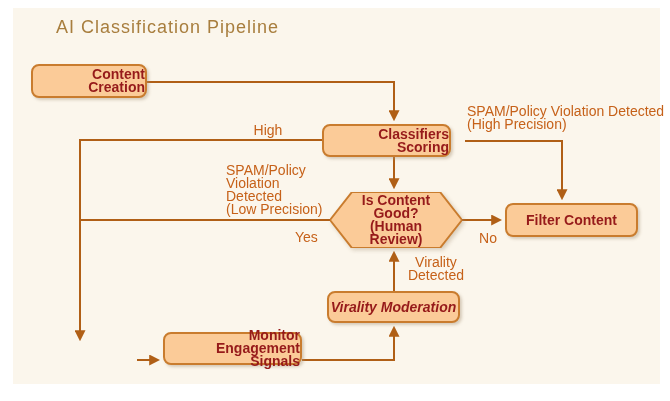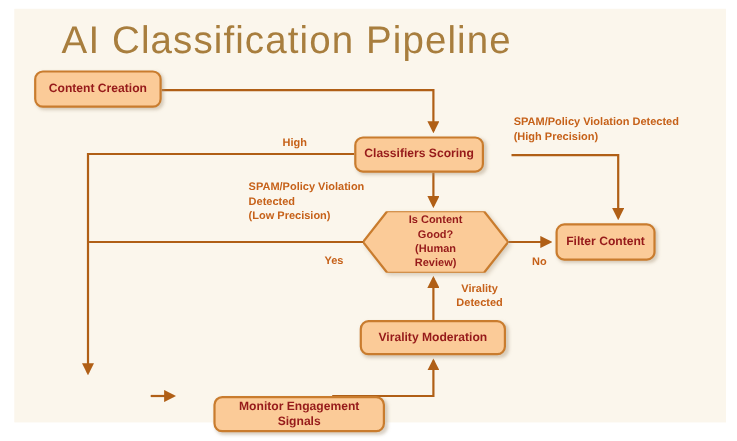--- a/index.html
+++ b/index.html
@@ -3,40 +3,40 @@
 <meta charset="utf-8">
 <style>
   :root{
     --page:#ffffff; --canvas:#fbf6ec; --node-fill:#fbcb98; --node-border:#c97c2e;
     --node-text:#961a1a; --edge:#b05f16; --edge-label:#c66119; --title:#a87e3e;
   }
   *{margin:0;padding:0;box-sizing:border-box;}
   body{font-family:"Liberation Sans",sans-serif;background:#fff;}
   .stage{position:relative;width:670px;height:401px;background:var(--page);overflow:hidden;}
   .slide{position:absolute;left:13px;top:8px;width:647px;height:376px;background:var(--canvas);}
-  .title{position:absolute;left:56px;top:17px;font-size:35px;font-weight:400;
+  .title{position:absolute;left:56px;top:17px;font-size:18px;font-weight:400;
     color:var(--title);letter-spacing:1px;}
   svg.edges{position:absolute;left:0;top:0;width:670px;height:401px;pointer-events:none;}
   svg.edges path{stroke:var(--edge);stroke-width:2;fill:none;}
-  .node{position:absolute;display:flex;align-items:center;justify-content:center;text-align:center;
+  .node{position:absolute;display:flex;align-items:center;justify-content:center;text-align:right;
     background:var(--node-fill);border:2px solid var(--node-border);border-radius:8px;
-    color:var(--node-text);font-weight:bold;font-size:11px;line-height:13px;white-space:pre-line;
+    color:var(--node-text);font-weight:bold;font-size:14px;line-height:13px;white-space:pre-line;
     box-shadow:2px 2px 3px rgba(170,150,125,.45);}
   .n-cc{left:31px;top:64px;width:116px;height:34px;}
-  .n-cs{left:322px;top:124px;width:118px;height:33px;}
-  .n-fc{left:505px;top:203px;width:91px;height:34px;}
-  .n-vm{left:327px;top:291px;width:133px;height:32px;}
+  .n-cs{left:322px;top:124px;width:129px;height:33px;}
+  .n-fc{left:505px;top:203px;width:133px;height:34px;}
+  .n-vm{left:327px;top:291px;width:133px;height:32px;font-style:italic;}
   .n-cd{left:22px;top:344px;width:115px;height:33px;}
-  .n-me{left:163px;top:360px;width:156px;height:33px;margin-left:31px;}
+  .n-me{left:163px;top:332px;width:139px;height:33px;}
   .hex{position:absolute;left:330px;top:192px;width:132px;height:56px;}
   .hex svg{position:absolute;left:0;top:0;filter:drop-shadow(2px 2px 2px rgba(170,150,125,.45));}
   .hex .hex-text{position:absolute;left:0;top:0;width:100%;height:100%;display:flex;
     align-items:center;justify-content:center;text-align:center;color:var(--node-text);
-    font-weight:bold;font-size:10px;line-height:13px;white-space:pre-line;}
-  .elabel{position:absolute;color:var(--edge-label);font-weight:bold;font-size:10px;
+    font-weight:bold;font-size:14px;line-height:13px;white-space:pre-line;}
+  .elabel{position:absolute;color:var(--edge-label);font-weight:normal;font-size:14px;
     line-height:13px;white-space:pre-line;}
   .l-clear{left:238px;top:124px;width:60px;text-align:center;}
   .l-high{left:467px;top:105px;width:200px;text-align:left;}
   .l-low{left:226px;top:164px;width:132px;text-align:left;}
   .l-yes{left:295px;top:231px;width:34px;}
   .l-no{left:463px;top:232px;width:34px;text-align:right;}
   .l-vir{left:401px;top:256px;width:70px;text-align:center;}
 </style>
 </head>
 <body>

